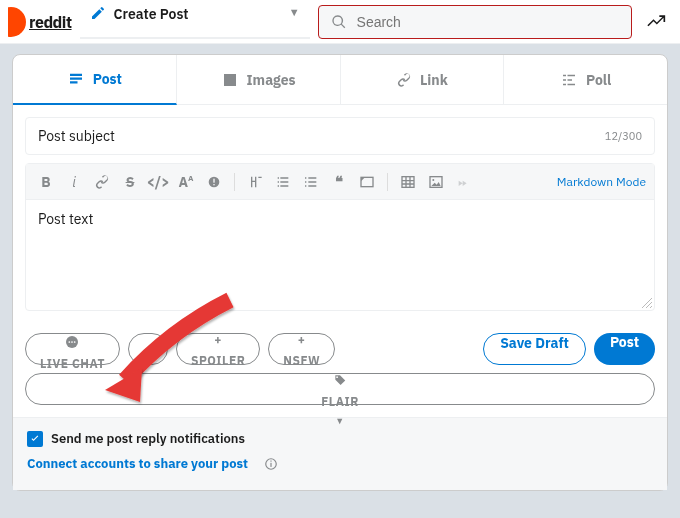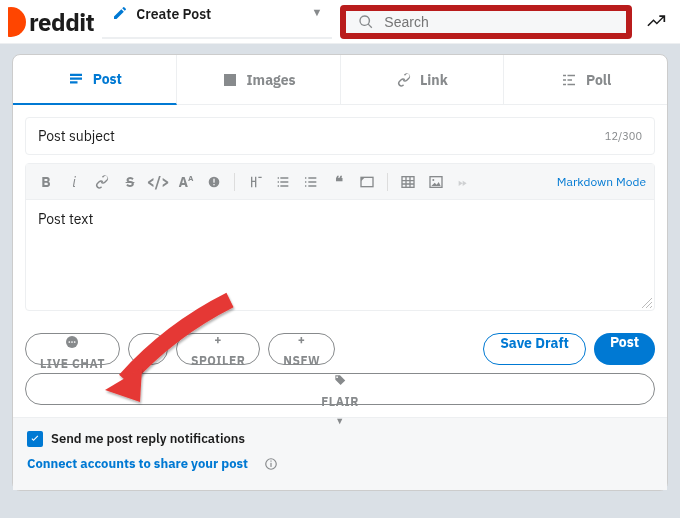--- a/index.html
+++ b/index.html
@@ -25,34 +25,34 @@
   }
   .brand { display:flex; align-items:center; gap:3px; }
   .brand-dot {
     width: 18px; height:30px; overflow:hidden; position:relative;
   }
   .brand-dot::before{
     content:""; position:absolute; right:0; top:0;
     width:30px; height:30px; border-radius:50%;
     background:#ff4500;
   }
-  .brand-word { font-weight:700; font-size:24px; letter-spacing:-0.5px;}
+  .brand-word { font-weight:700; font-size:16px; letter-spacing:-0.5px;text-decoration:underline;}
   .community-picker{
     display:flex; align-items:flex-start; gap:8px;
     width:230px; height:34px;
     padding:0 10px;
     border-bottom:2px solid #edeff1;
   }
   .community-picker .lbl{ font-weight:600; font-size:14px;}
   .community-picker .caret{ margin-left:auto; color:#878a8c; font-size:11px;}
   .searchbox{
     flex:1;
     display:flex; align-items:center; gap:8px;
     background:#f6f7f8;
-    border:6px solid #b91c1c;
+    border:1px solid #b91c1c;
     border-radius:4px;
     height:34px;
     padding:0 12px;
     color:#878a8c;
   }
   .searchbox input{
     border:none; background:transparent; outline:none;
     font-size:14px; color:#1c1c1c; width:100%;
   }
   .trend-btn{

